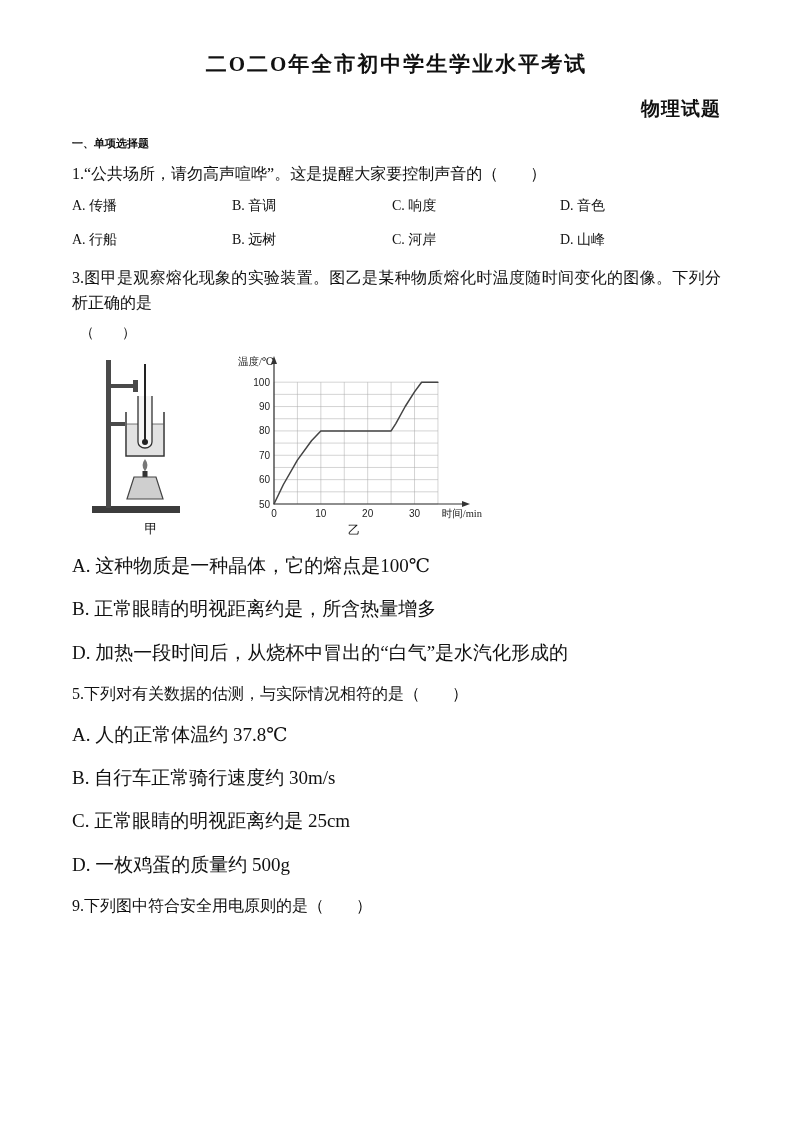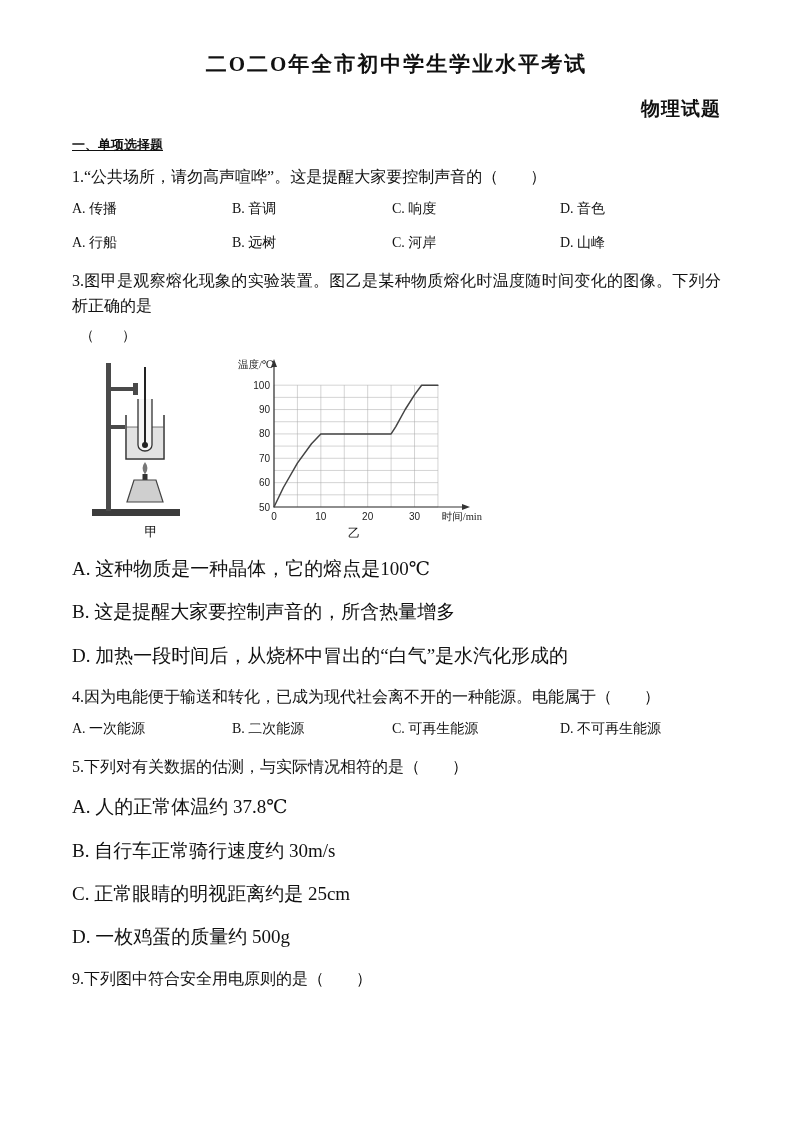--- a/index.html
+++ b/index.html
@@ -1,20 +1,20 @@
 <!DOCTYPE html>
 <html><head>
 <meta charset="utf-8">
 <style>
   html,body{margin:0;padding:0;background:#ffffff;}
   body{font-family:"Liberation Serif","DejaVu Serif",serif;color:#111;}
   .page{width:793px;min-height:1122px;box-sizing:border-box;padding:50px 72px 40px;background:#fff;}
   h1{font-size:21px;font-weight:700;text-align:center;margin:0 0 18px;letter-spacing:2px;}
   h2{font-size:19px;font-weight:700;text-align:right;margin:0 0 14px;letter-spacing:1px;}
-  h3{font-size:13px;font-weight:700;margin:4px 0 10px;text-decoration:underline;}
+  h3{font-size:11px;font-weight:700;margin:4px 0 10px;}
   .stem{font-size:16px;line-height:1.6;margin:10px 0 8px;text-align:justify;}
   .paren-line{font-size:14px;margin:6px 0 4px;padding-left:8px;}
   .opt-row{display:flex;font-size:14px;margin:10px 0 16px;}
   .opt-row .opt:nth-child(1){width:160px;}
   .opt-row .opt:nth-child(2){width:160px;}
   .opt-row .opt:nth-child(3){width:168px;}
   .opt-row .opt:nth-child(4){flex:1;}
   .opt-line{font-size:19px;line-height:1.6;margin:13px 0;}
   .figure{display:flex;align-items:flex-end;gap:22px;margin:8px 0 12px 14px;}
   .fig-col{display:flex;flex-direction:column;align-items:center;}
@@ -126,33 +126,24 @@
               <text x="176.5263157894737" y="163" text-anchor="middle" class="tick">30</text>
             </g>
           <text class="axlabel" x="0" y="11">温度/℃</text>
           <text class="axlabel" x="244" y="163" text-anchor="end">时间/min</text>
           <text class="figlabel" x="116" y="180" text-anchor="middle">乙</text>
         </svg>
       </div>
     </div>
 
     <p class="opt-line">A. 这种物质是一种晶体，它的熔点是100℃</p>
-    <p class="opt-line">B. 这是提醒大家要控制声音的，所含热量增多</p>
+    <p class="opt-line">B. 正常眼睛的明视距离约是，所含热量增多</p>
     <p class="opt-line">D. 加热一段时间后，从烧杯中冒出的“白气”是水汽化形成的</p>
   </section>
 
-  <section>
-    <p class="stem">4.因为电能便于输送和转化，已成为现代社会离不开的一种能源。电能属于（　　）</p>
-    <div class="opt-row">
-      <span class="opt">A. 一次能源</span>
-      <span class="opt">B. 二次能源</span>
-      <span class="opt">C. 可再生能源</span>
-      <span class="opt">D. 不可再生能源</span>
-    </div>
-  </section>
 
   <section>
     <p class="stem">5.下列对有关数据的估测，与实际情况相符的是（　　）</p>
     <p class="opt-line">A. 人的正常体温约 37.8℃</p>
     <p class="opt-line">B. 自行车正常骑行速度约 30m/s</p>
     <p class="opt-line">C. 正常眼睛的明视距离约是 25cm</p>
     <p class="opt-line">D. 一枚鸡蛋的质量约 500g</p>
   </section>
 
   <section>

